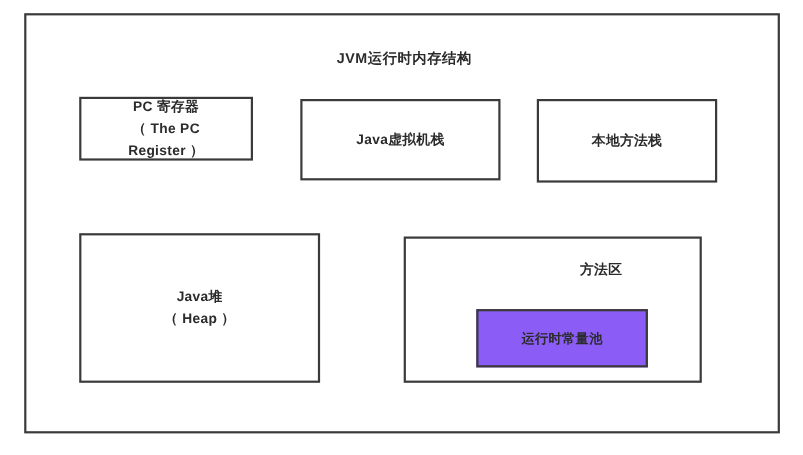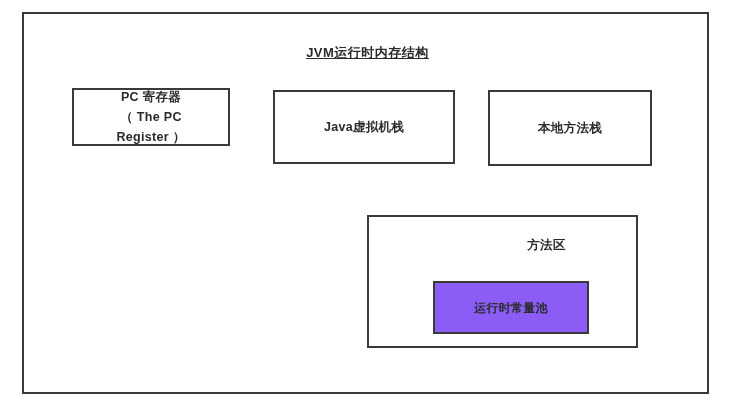--- a/index.html
+++ b/index.html
@@ -43,21 +43,20 @@
   .diagram-title {
     position: absolute;
     left: 0;
     top: 30px;
     width: 687px;
     text-align: center;
     font-size: 13px;
     font-weight: bold;
     letter-spacing: 0.5px;
     color: #2b2b2b;
-    text-decoration: underline;
   }
   .label {
     font-size: 12.5px;
     font-weight: bold;
     line-height: 20px;
     letter-spacing: 0.3px;
     white-space: pre-line;
     color: #2b2b2b;
   }
   .label.small {
@@ -139,20 +138,24 @@
     </div>
 
     <div class="box box-jvm-stack">
       <span class="label">Java虚拟机栈</span>
     </div>
 
     <div class="box box-native-stack">
       <span class="label">本地方法栈</span>
     </div>
 
+    <div class="box box-heap">
+      <span class="label">Java堆
+（ Heap ）</span>
+    </div>
 
     <div class="box box-method-area">
       <div class="method-area-title">方法区</div>
       <div class="box-constant-pool">
         <span class="label small">运行时常量池</span>
       </div>
     </div>
 
   </div>
 </div>

